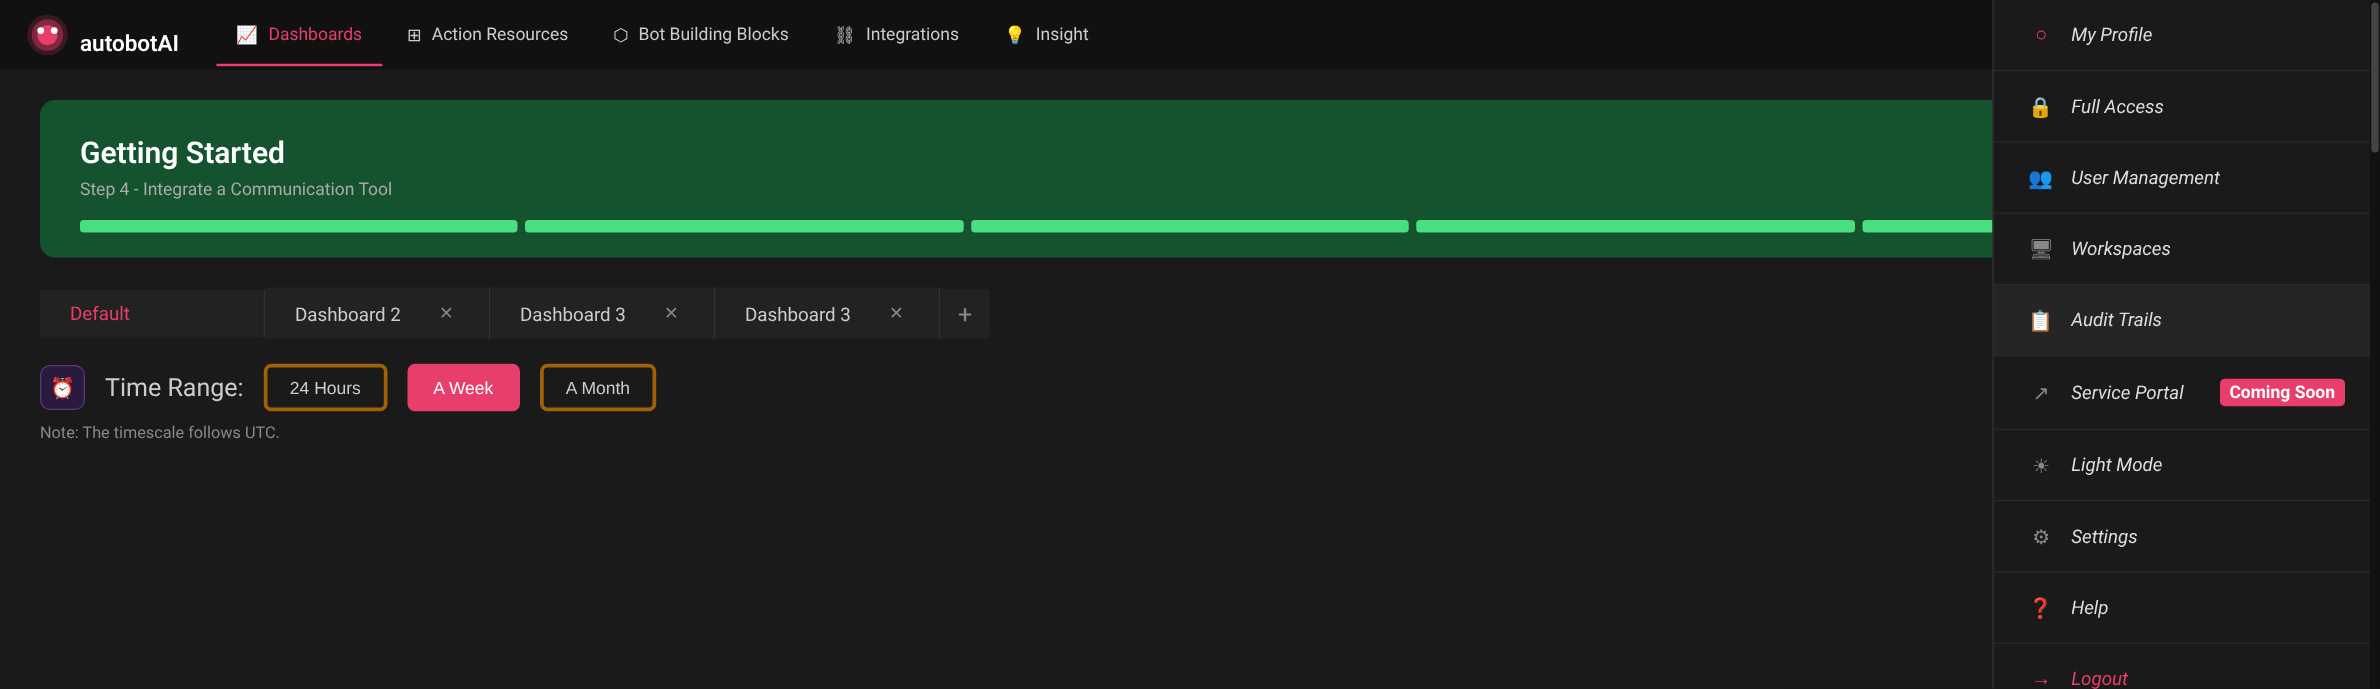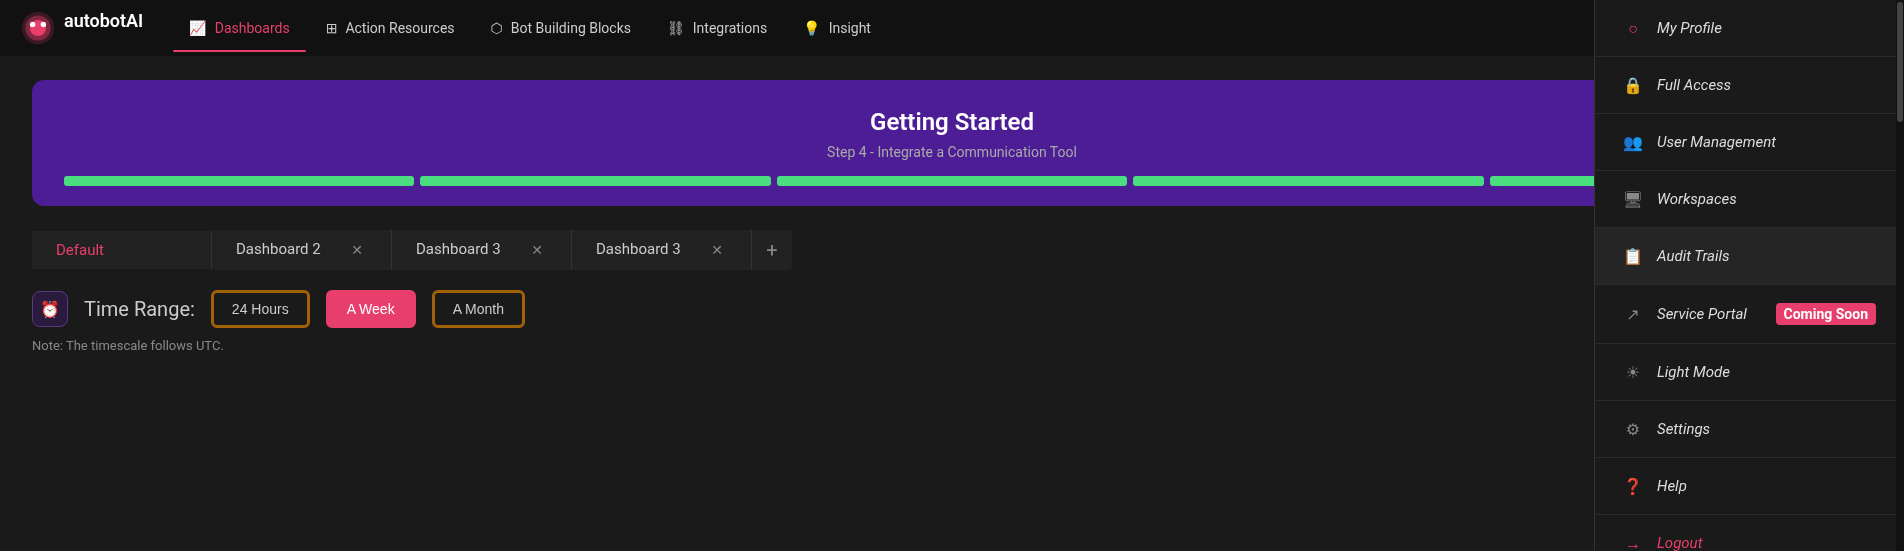--- a/index.html
+++ b/index.html
@@ -20,21 +20,21 @@
       background: #111;
       height: 56px;
       padding: 0 20px;
       gap: 10px;
       position: relative;
       z-index: 10;
     }
 
     .logo {
       display: flex;
-      align-items: flex-start;
+      align-items: flex-end;
       gap: 8px;
       margin-right: 20px;
     }
 
     .logo-icon {
       width: 36px;
       height: 36px;
     }
 
     .logo-text {
@@ -127,25 +127,24 @@
     }
 
     
     .main-content {
       padding: 24px 32px;
       position: relative;
     }
 
     
     .getting-started-card {
-      background: #4c1d95;
+      background: #14532d;
       border-radius: 12px;
       padding: 28px 32px 20px;
       margin-bottom: 0;
-      text-align: center;
     }
 
     .getting-started-title {
       font-size: 24px;
       font-weight: 600;
       color: #fff;
       margin-bottom: 8px;
     }
 
     .getting-started-step {
@@ -172,21 +171,21 @@
     .dashboard-tabs {
       display: flex;
       align-items: center;
       gap: 0;
       margin-top: 24px;
       margin-bottom: 20px;
     }
 
     .tab {
       display: flex;
-      align-items: flex-start;
+      align-items: flex-end;
       gap: 10px;
       padding: 10px 24px;
       background: #222;
       color: #ccc;
       font-size: 15px;
       cursor: pointer;
       border-right: 1px solid #333;
       min-width: 180px;
       justify-content: space-between;
     }

